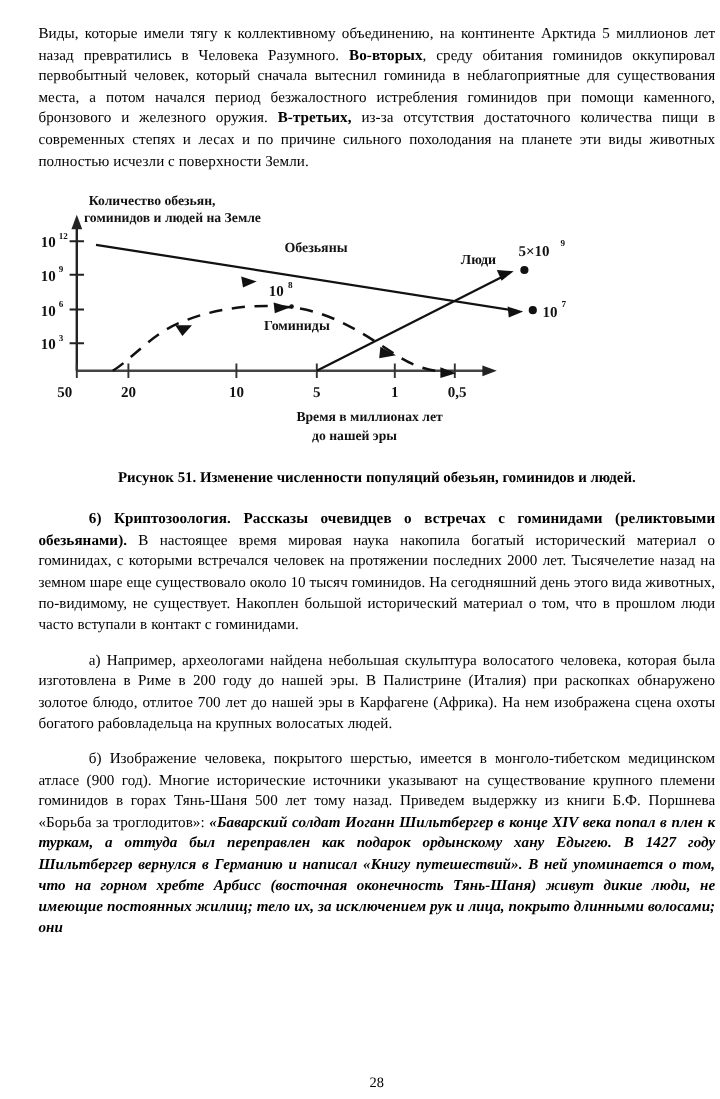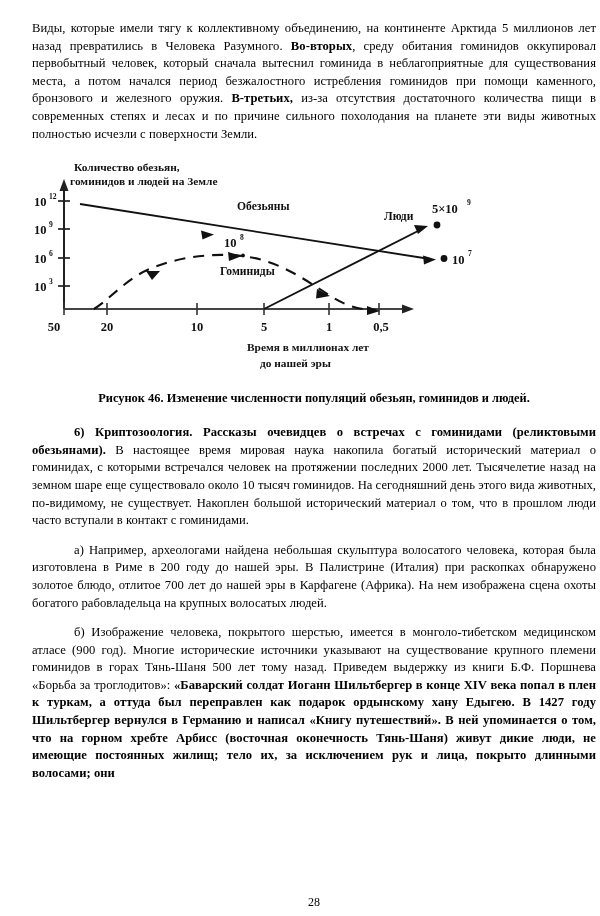--- a/index.html
+++ b/index.html
@@ -31,21 +31,21 @@
     text-align: justify;
     text-justify: inter-word;
     letter-spacing: 0.05px;
   }
   p.indented {
     text-indent: 42px;
   }
   .gap-sm { height: 12px; }
   .gap-md { height: 17px; }
   b, strong { font-weight: bold; }
-  .bi { font-weight: bold; }
+  .bi { font-weight: bold; font-style: italic; }
 
   
   .figure-block {
     margin-top: 14px;
     width: 100%;
   }
   .chart-wrap {
     position: relative;
     width: 564px;
     height: 215px;
@@ -158,21 +158,21 @@
         <text class="chart-text" x="352" y="61" font-size="11.6">Люди</text>
 
         <text class="chart-text" x="400" y="54" font-size="12.5">5×10</text>
         <text class="chart-text" x="435" y="46" font-size="7.6">9</text>
 
         <text class="chart-text" x="420" y="105" font-size="12.5">10</text>
         <text class="chart-text" x="436" y="97" font-size="7.6">7</text>
       </svg>
     </div>
 
-    <div class="fig-caption">Рисунок 46. Изменение численности популяций обезьян, гоминидов и людей.</div>
+    <div class="fig-caption">Рисунок 51. Изменение численности популяций обезьян, гоминидов и людей.</div>
   </div>
 
   <div class="gap-md"></div>
 
   <p class="body-par indented" id="par-1"><b>6) Криптозоология. Рассказы очевидцев о встречах с гоминидами (реликтовыми обезьянами).</b><span> В настоящее время мировая наука накопила богатый исторический материал о гоминидах, с которыми встречался человек на протяжении последних 2000 лет. Тысячелетие назад на земном шаре еще существовало около 10 тысяч гоминидов. На сегодняшний день этого вида животных, по-видимому, не существует. Накоплен большой исторический материал о том, что в прошлом люди часто вступали в контакт с гоминидами.</span></p>
 
   <div class="gap-sm"></div>
 
   <p class="body-par indented" id="par-2"><span>а) Например, археологами найдена небольшая скульптура волосатого человека, которая была изготовлена в Риме в 200 году до нашей эры. В Палистрине (Италия) при раскопках обнаружено золотое блюдо, отлитое 700 лет до нашей эры в Карфагене (Африка). На нем изображена сцена охоты богатого рабовладельца на крупных волосатых людей.</span></p>
 

